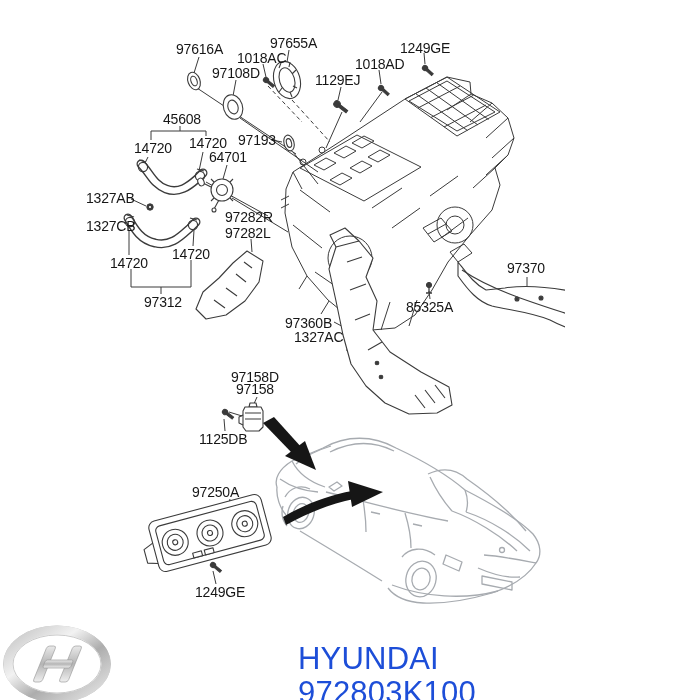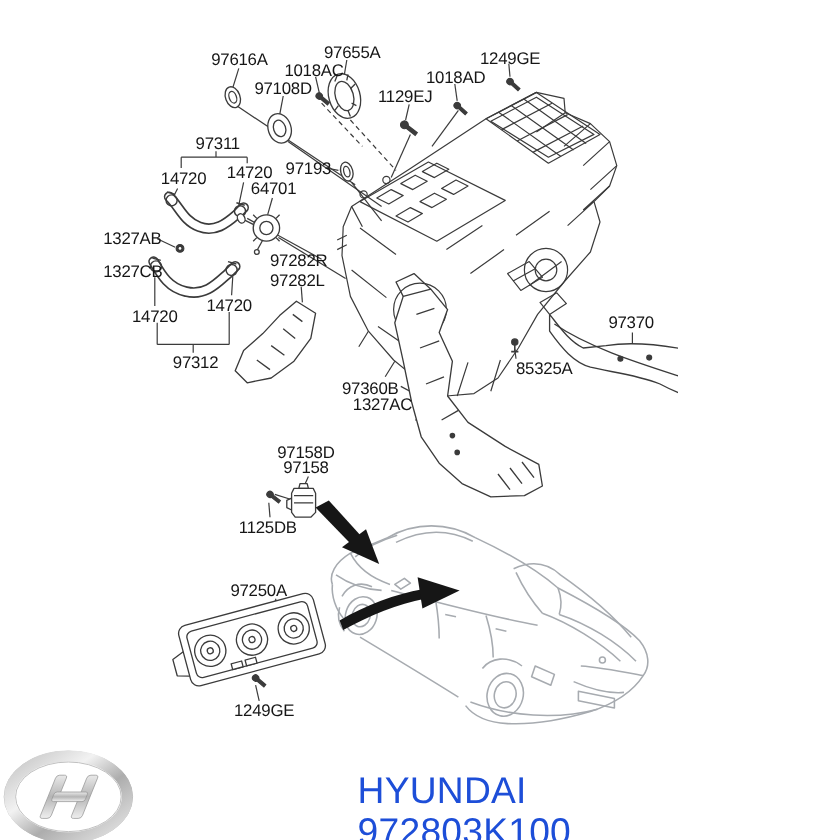--- a/index.html
+++ b/index.html
@@ -288,34 +288,34 @@
   </g>
 </svg>
 
   <div class="lbl" style="left:176px;top:42px">97616A</div>
   <div class="lbl" style="left:237px;top:51px">1018AC</div>
   <div class="lbl" style="left:270px;top:36px">97655A</div>
   <div class="lbl" style="left:212px;top:66px">97108D</div>
   <div class="lbl" style="left:315px;top:73px">1129EJ</div>
   <div class="lbl" style="left:355px;top:57px">1018AD</div>
   <div class="lbl" style="left:400px;top:41px">1249GE</div>
-  <div class="lbl" style="left:163px;top:112px">97311</div>
+  <div class="lbl" style="left:163px;top:112px">45608</div>
   <div class="lbl" style="left:134px;top:141px">14720</div>
   <div class="lbl" style="left:189px;top:136px">14720</div>
   <div class="lbl" style="left:238px;top:133px">97193</div>
   <div class="lbl" style="left:209px;top:150px">64701</div>
   <div class="lbl" style="left:86px;top:191px">1327AB</div>
   <div class="lbl" style="left:86px;top:219px">1327CB</div>
   <div class="lbl" style="left:225px;top:210px">97282R</div>
   <div class="lbl" style="left:225px;top:226px">97282L</div>
   <div class="lbl" style="left:110px;top:256px">14720</div>
   <div class="lbl" style="left:172px;top:247px">14720</div>
   <div class="lbl" style="left:144px;top:295px">97312</div>
   <div class="lbl" style="left:507px;top:261px">97370</div>
-  <div class="lbl" style="left:430px;top:300px">85325A</div>
+  <div class="lbl" style="left:406px;top:300px">85325A</div>
   <div class="lbl" style="left:285px;top:316px">97360B</div>
   <div class="lbl" style="left:294px;top:330px">1327AC</div>
   <div class="lbl" style="left:231px;top:370px">97158D</div>
   <div class="lbl" style="left:236px;top:382px">97158</div>
   <div class="lbl" style="left:199px;top:432px">1125DB</div>
   <div class="lbl" style="left:192px;top:485px">97250A</div>
   <div class="lbl" style="left:195px;top:585px">1249GE</div>
 
   <div class="footer-text">HYUNDAI 972803K100</div>
 

